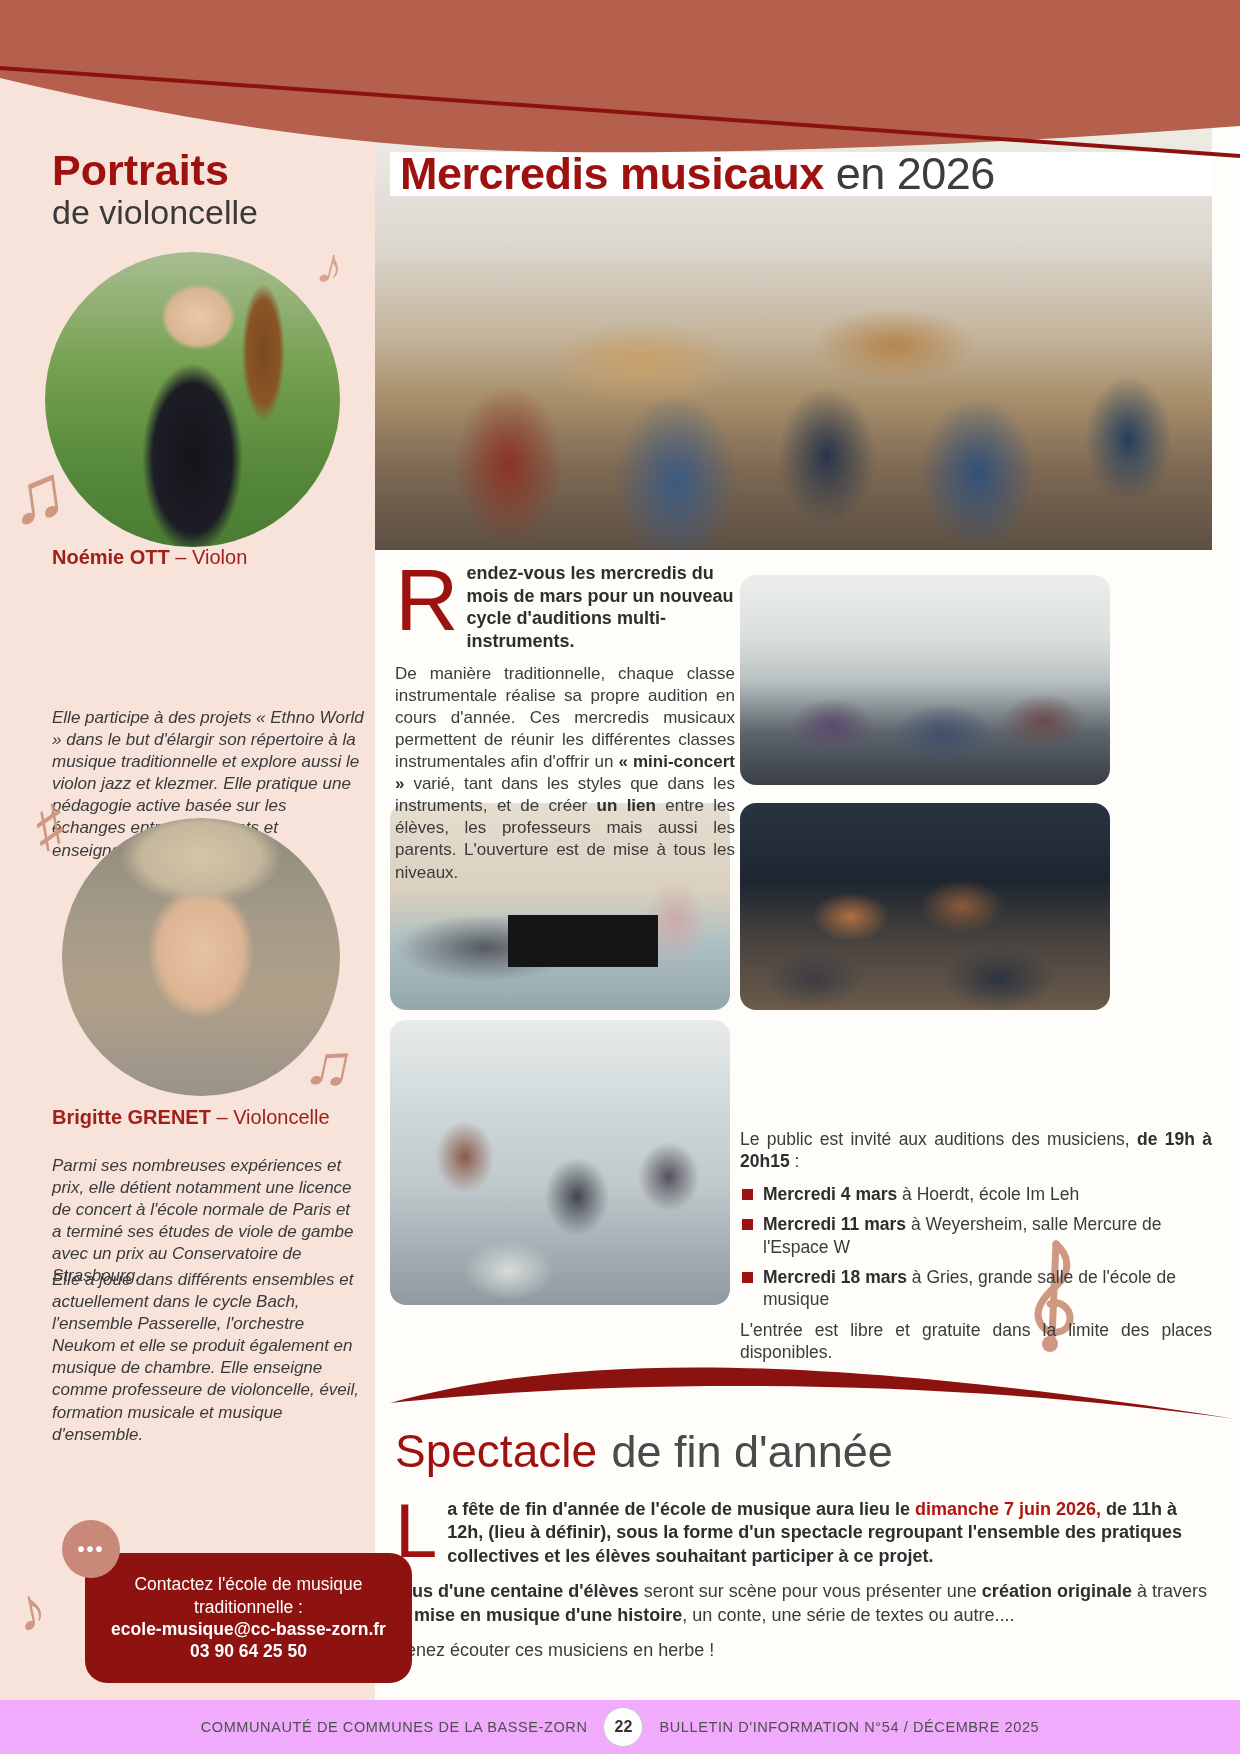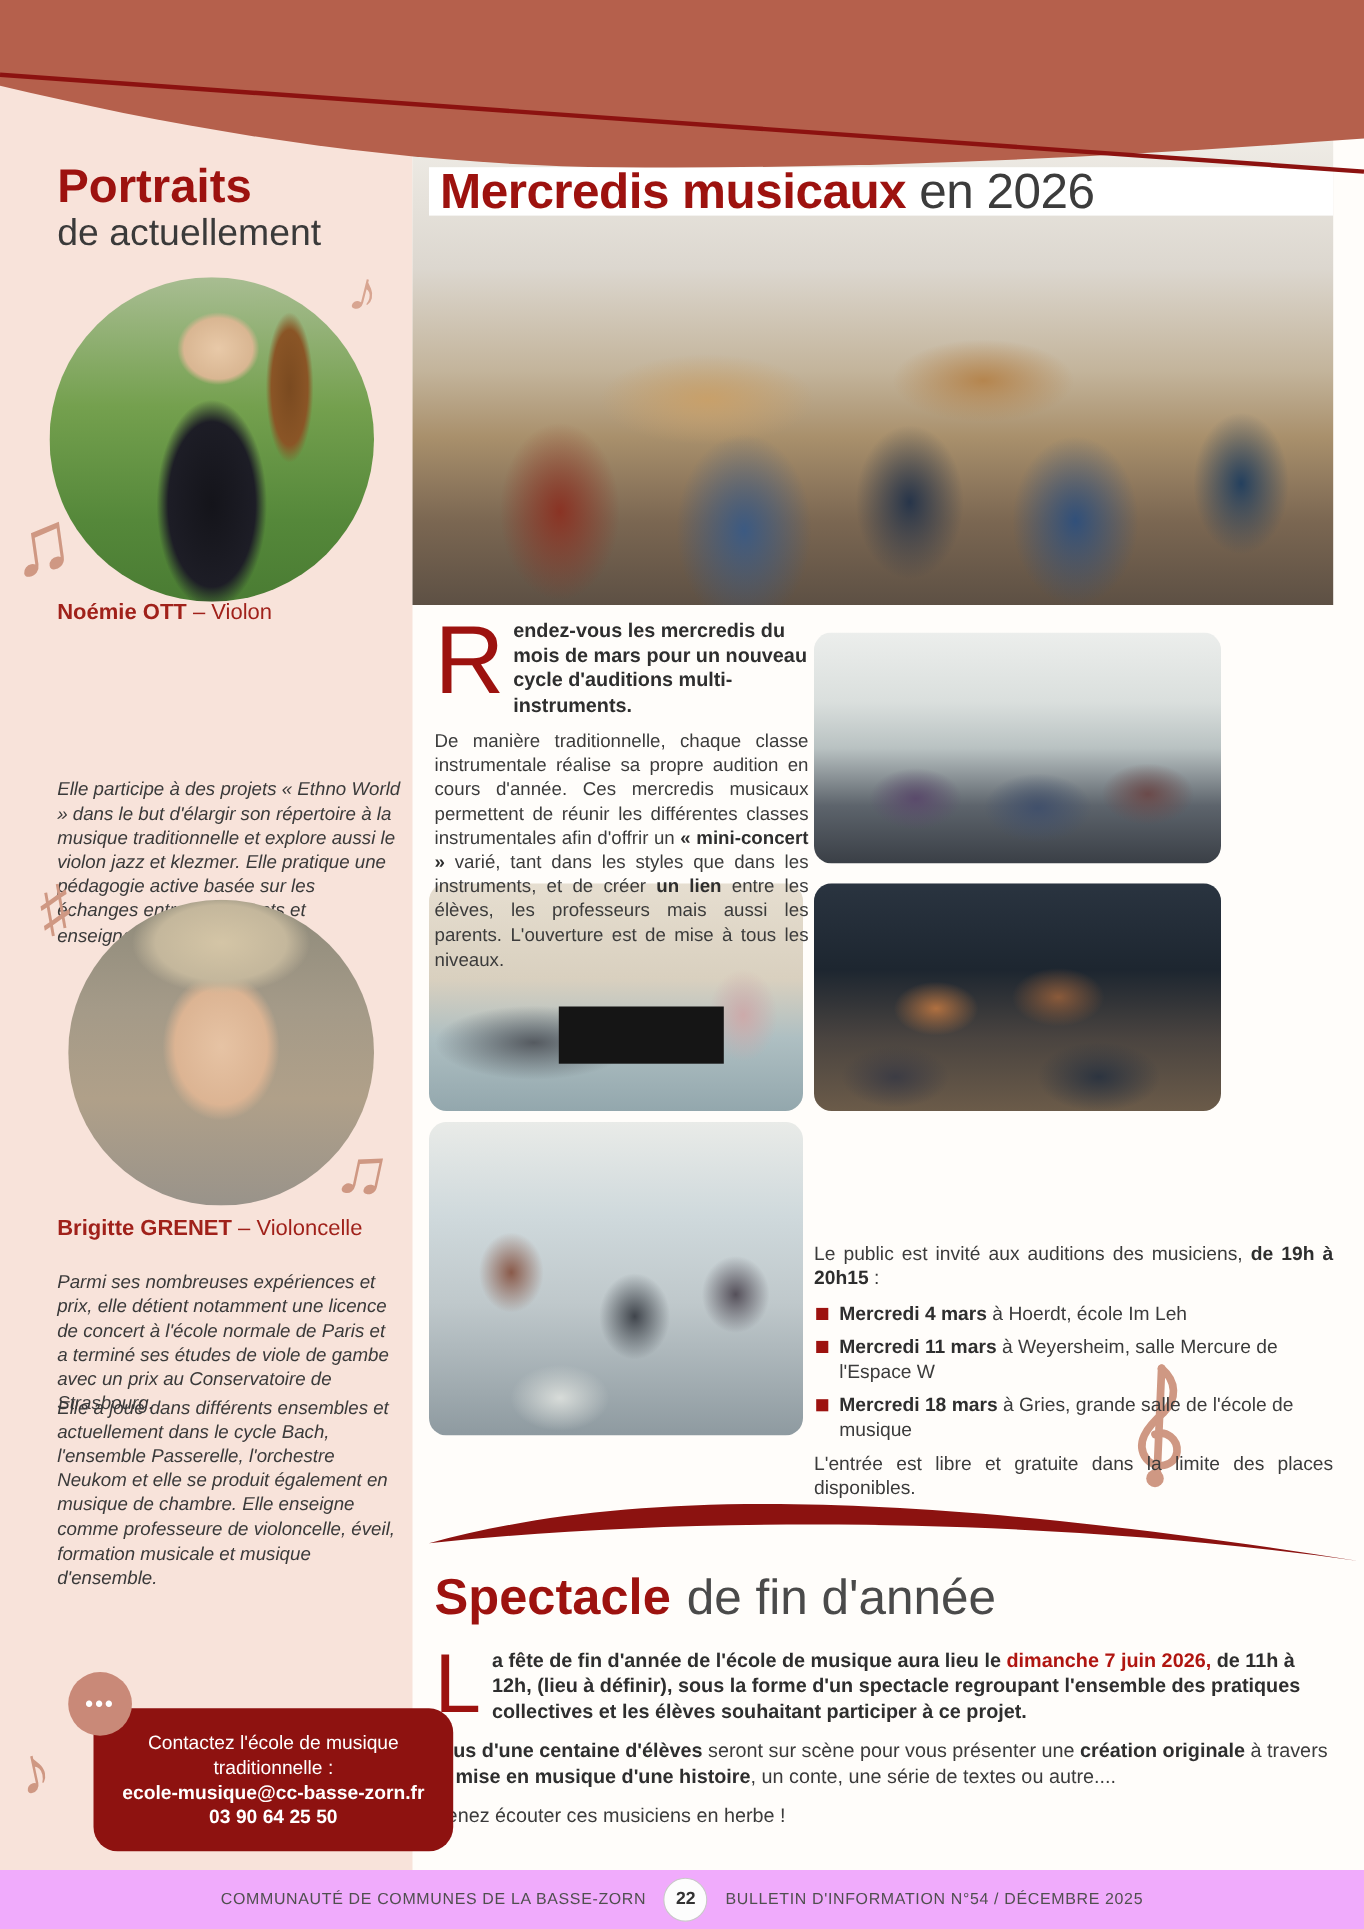--- a/index.html
+++ b/index.html
@@ -163,21 +163,21 @@
   .bullet-sq{
     flex:0 0 auto;width:11px;height:11px;background:#9d120f;margin:6px 10px 0 2px;
   }
   .aud-outro{margin-top:12px;}
 
   .treble-svg{position:absolute;left:1008px;top:1238px;z-index:1;}
 
   .swoosh-svg{position:absolute;left:375px;top:1345px;z-index:2;}
 
   .spectacle-title{position:absolute;left:395px;top:1424px;white-space:nowrap;z-index:2;}
-  .spectacle-title .accent{color:#9d120f;font-weight:bold;font-size:46px;}
+  .spectacle-title .accent{color:#9d120f;font-weight:normal;font-size:46px;}
   .spectacle-title .rest{color:#4a4a4a;font-size:45px;font-weight:400;margin-left:10px;}
 
   .spectacle-body{position:absolute;left:395px;top:1498px;width:818px;z-index:2;
     color:#2e2e2e;font-size:18px;line-height:1.3;}
   .spectacle-body .dropcap-l{
     float:left;color:#9d120f;font-size:76px;line-height:0.72;font-weight:400;
     margin:6px 10px 0 0;
   }
   .spectacle-lead{font-weight:bold;margin:0;}
   .spectacle-lead .red{color:#b01510;}
@@ -199,21 +199,21 @@
   }
 </style>
 </head>
 <body>
 
 <div class="page">
 
   <div class="sidebar">
     <div class="sidebar-title">
       <span class="accent">Portraits</span>
-      <span class="rest">de actuellement</span>
+      <span class="rest">de violoncelle</span>
     </div>
 
     <span class="deco deco-note-1">♪</span>
     <div class="portrait portrait-noemie"></div>
     <span class="deco deco-note-2">♫</span>
 
     <div class="teacher-head head-1">
       <span class="tname">Noémie OTT</span><span class="tinstr"> – Violon</span>
     </div>
     <p class="teacher-text tt-1b">Elle participe à des projets « Ethno World » dans le but d'élargir son répertoire à la musique traditionnelle et explore aussi le violon jazz et klezmer. Elle pratique une pédagogie active basée sur les échanges entre apprenants et enseignants.</p>

